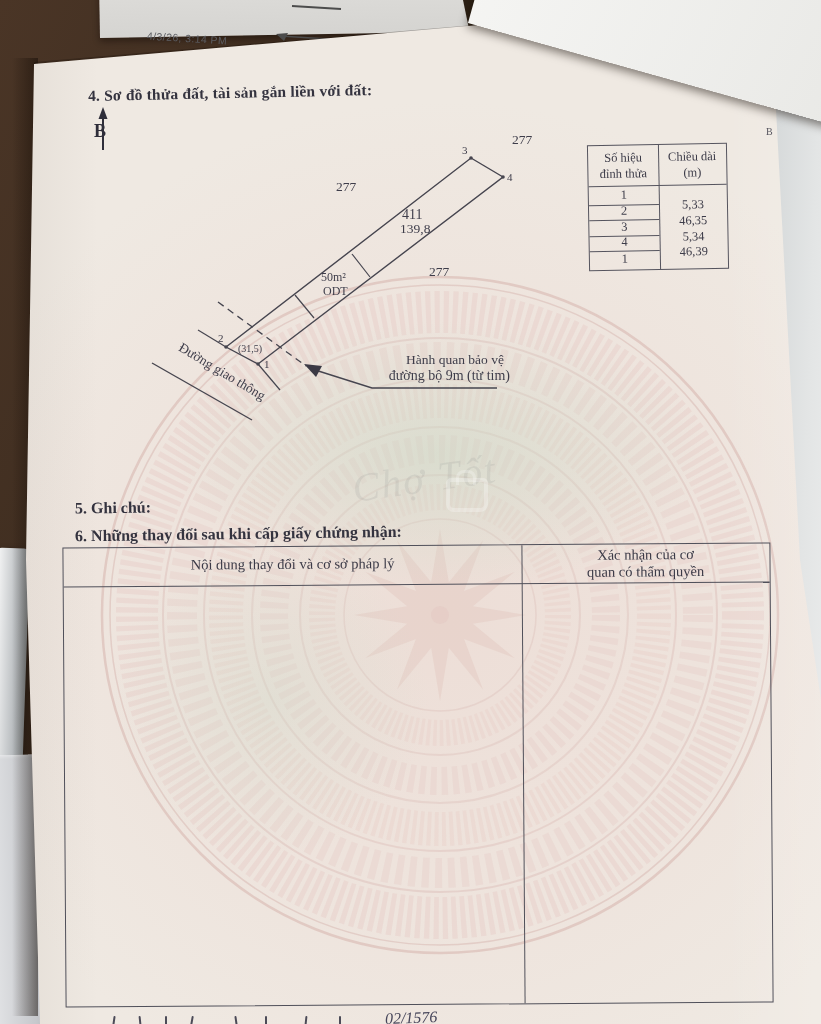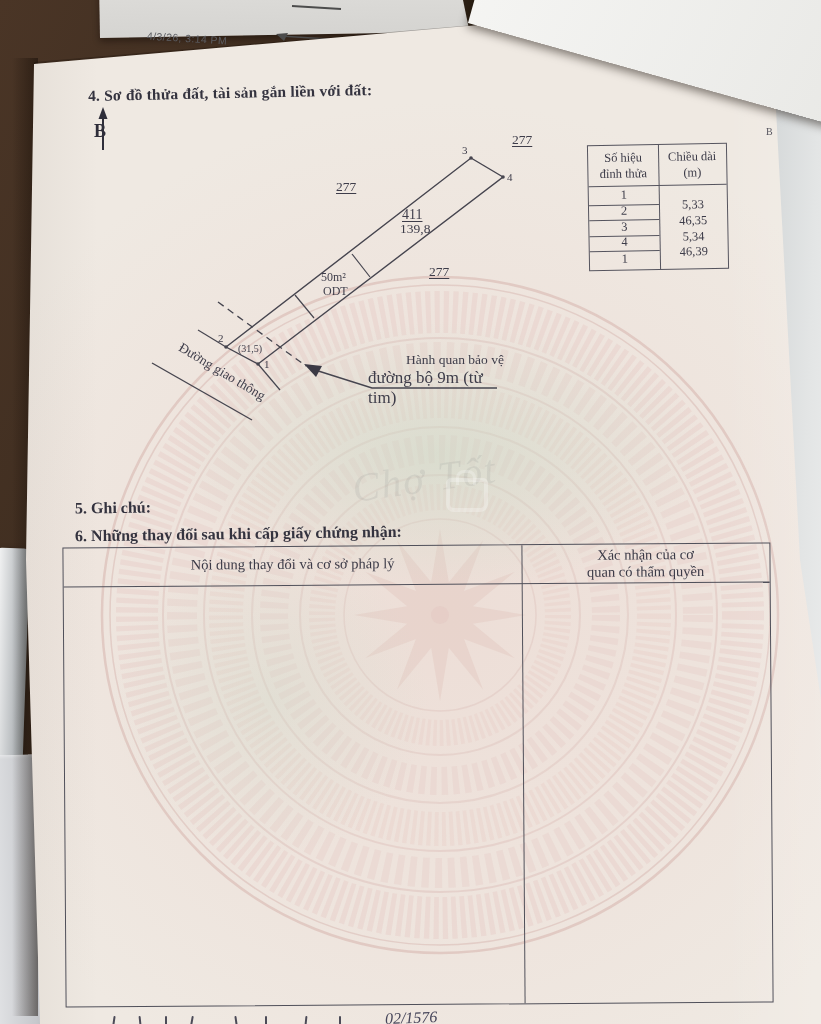--- a/index.html
+++ b/index.html
@@ -45,21 +45,21 @@
   .tint-green2{left:110px;top:540px;width:320px;height:320px;border-radius:50%;
         background:radial-gradient(ellipse,rgba(203,217,199,.35),transparent 70%);}
   .veil{left:0;top:0;width:821px;height:1024px;
         background:linear-gradient(to right,rgba(120,110,100,.10),transparent 12%,transparent 88%,rgba(255,255,255,.15));}
   
   .h-bold{font-weight:bold;color:#34333f;}
   .heading4{left:88px;top:84px;font-size:15.5px;transform:rotate(-1.2deg);letter-spacing:.2px;}
   .heading5{left:75px;top:499px;font-size:16px;transform:rotate(-.8deg);}
   .heading6{left:75px;top:525px;font-size:16px;transform:rotate(-.8deg);}
   .dlabel{font-size:13px;color:#3e3d4a;}
-  .u{text-decoration:underline;text-underline-offset:2px;}
+  .u{text-underline-offset:2px;}
   .wm-text{left:325px;top:494px;font-family:"Liberation Sans","DejaVu Sans",sans-serif;
         font-weight:bold;font-size:25px;color:rgba(255,255,255,.95);
         text-shadow:0 0 3px rgba(110,110,110,.45),0 1px 2px rgba(120,120,120,.3);letter-spacing:.5px;}
   .wm-brand{left:352px;top:455px;font-style:italic;font-size:40px;color:rgba(150,150,150,.18);
         transform:rotate(-8deg);letter-spacing:2px;}
   .wm-bag{left:446px;top:478px;width:34px;height:26px;border:4px solid rgba(255,255,255,.28);
         border-radius:5px 5px 8px 8px;}
   .wm-bag:before{content:"";position:absolute;left:6px;top:-12px;width:14px;height:12px;
         border:3px solid rgba(255,255,255,.25);border-bottom:none;border-radius:8px 8px 0 0;}
   
@@ -166,21 +166,21 @@
     <div class="abs dlabel" style="left:400px;top:221px;font-size:13.5px;">139,8</div>
     <div class="abs dlabel" style="left:321px;top:270px;font-size:12px;">50m²</div>
     <div class="abs dlabel" style="left:323px;top:284px;font-size:12px;">ODT</div>
     <div class="abs dlabel" style="left:238px;top:343px;font-size:10px;">(31,5)</div>
     <div class="abs dlabel" style="left:462px;top:144px;font-size:11px;">3</div>
     <div class="abs dlabel" style="left:507px;top:171px;font-size:11px;">4</div>
     <div class="abs dlabel" style="left:218px;top:332px;font-size:11px;">2</div>
     <div class="abs dlabel" style="left:264px;top:358px;font-size:11px;">1</div>
     <div class="abs dlabel" style="left:166px;top:364px;width:112px;text-align:center;font-size:13.5px;transform:rotate(31deg);">Đường giao thông</div>
     <div class="abs dlabel" style="left:395px;top:352px;width:120px;text-align:center;font-size:13.5px;">Hành quan bảo vệ</div>
-    <div class="abs dlabel" style="left:368px;top:368px;width:142px;text-align:left;font-size:17px;">đường bộ 9m (từ tim)</div>
+    <div class="abs dlabel" style="left:368px;top:368px;width:142px;text-align:right;font-size:14px;">đường bộ 9m (từ tim)</div>
 
     <div class="abs tbl1">
       <div class="vline"></div>
       <div class="hline" style="left:0;top:40px;width:100%;"></div>
       <div class="hline" style="left:0;top:59px;width:70px;"></div>
       <div class="hline" style="left:0;top:74px;width:70px;"></div>
       <div class="hline" style="left:0;top:90px;width:70px;"></div>
       <div class="hline" style="left:0;top:105px;width:70px;"></div>
       <div class="cell" style="left:0;top:5px;width:70px;">Số hiệu</div>
       <div class="cell" style="left:0;top:21px;width:70px;">đỉnh thửa</div>

